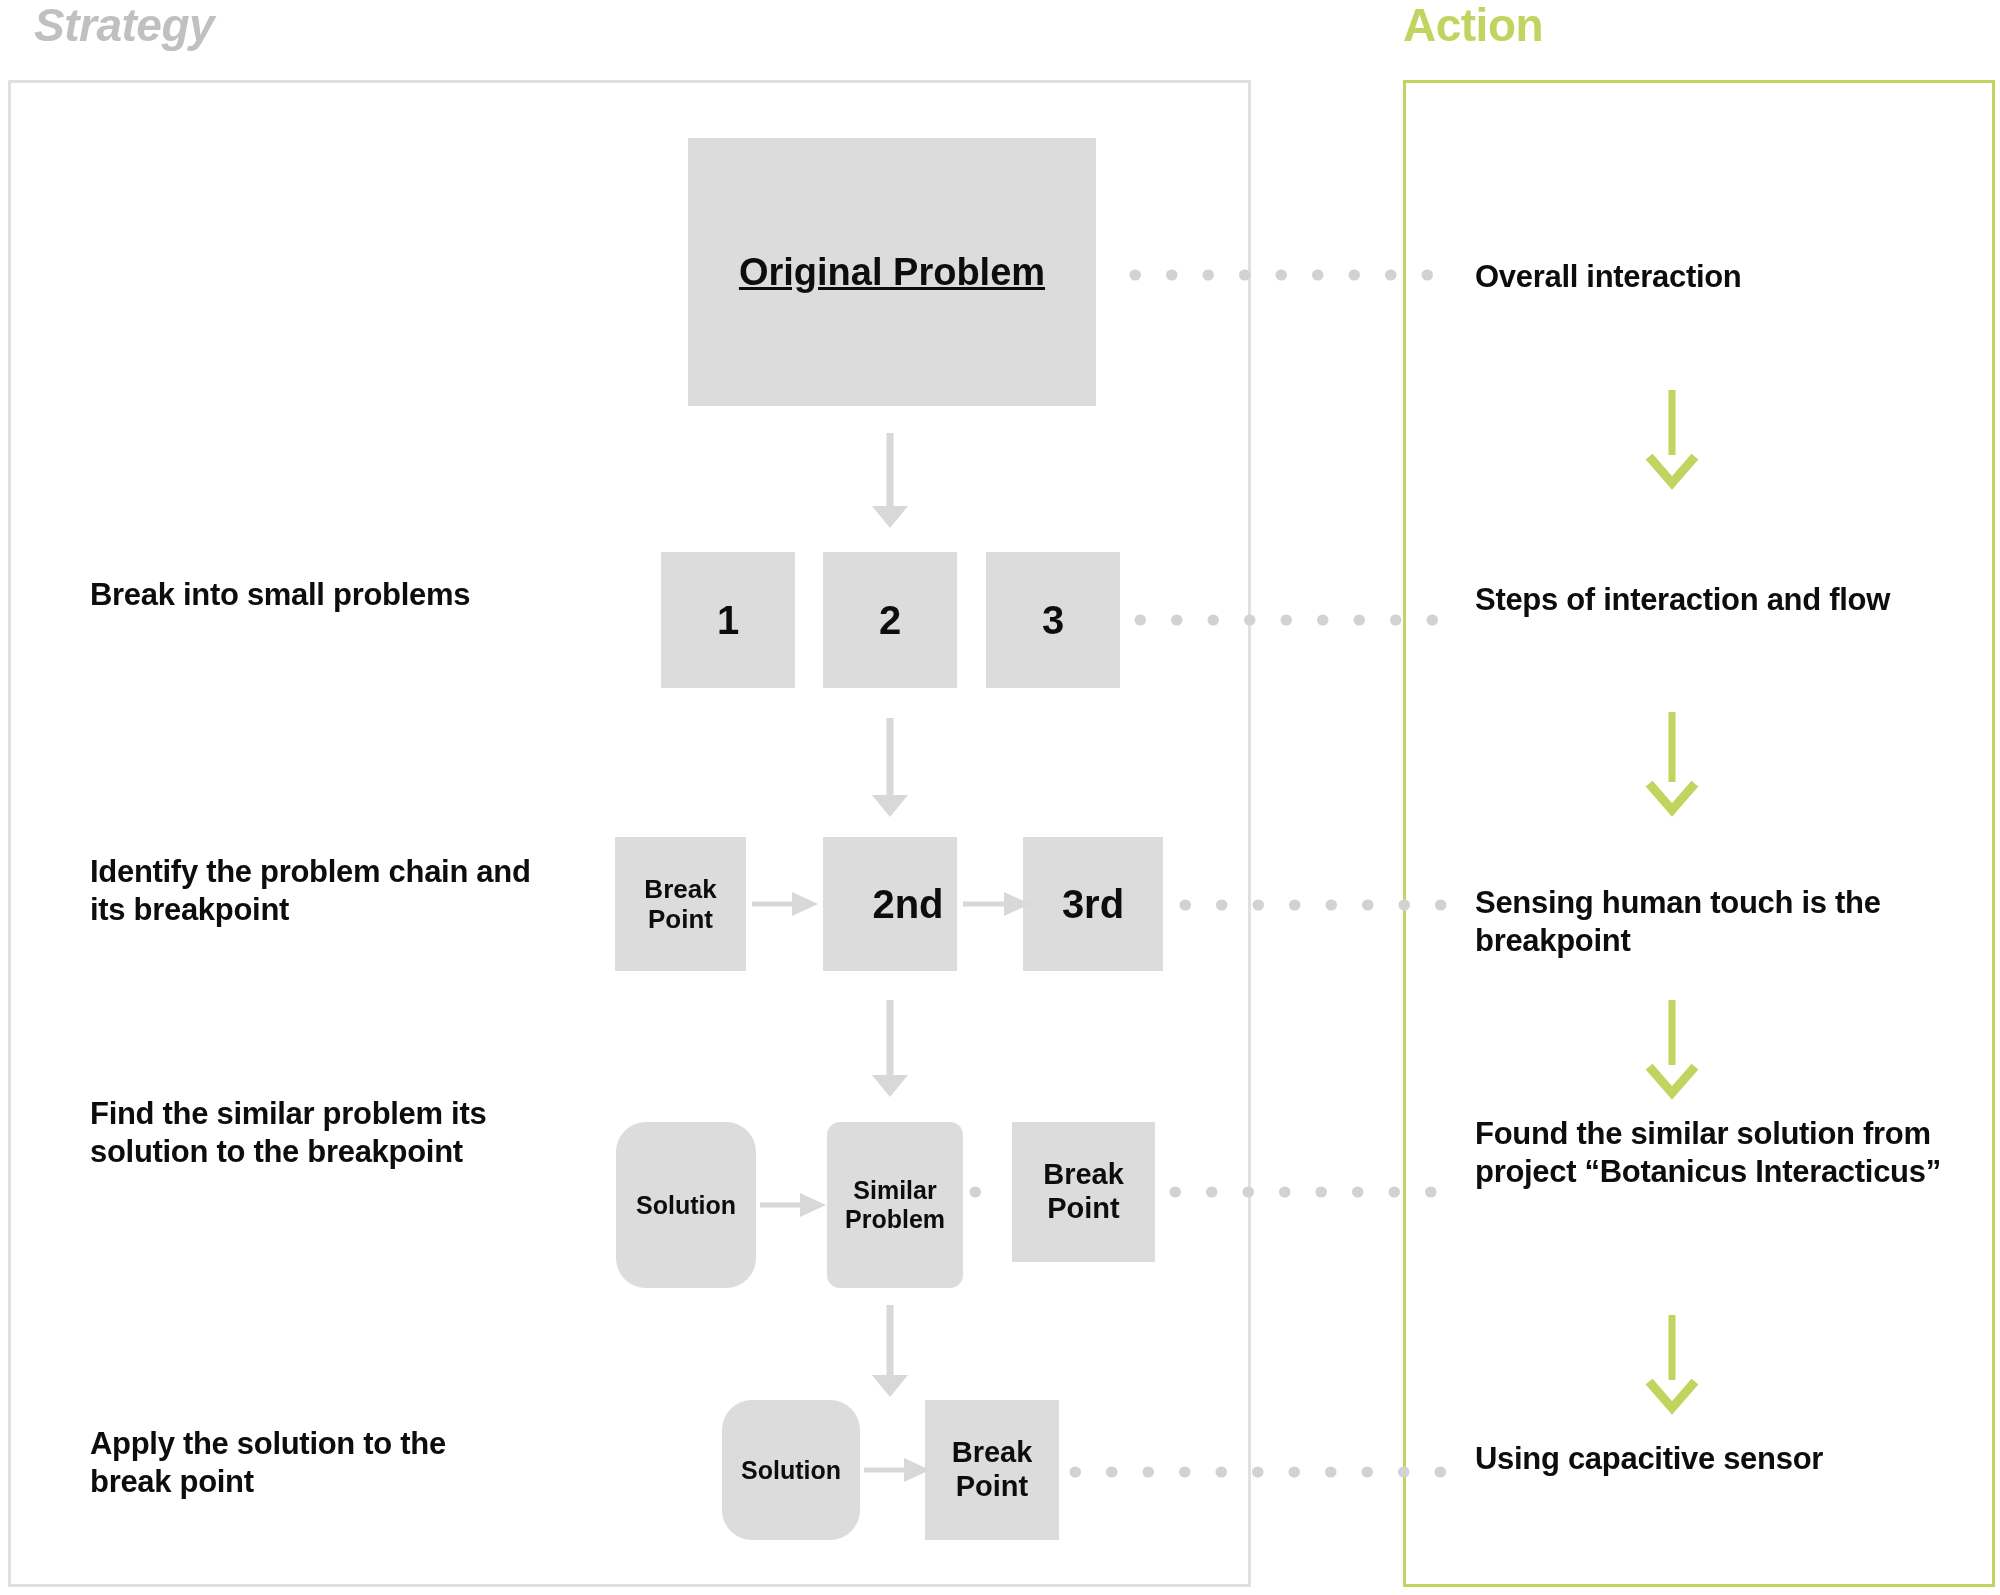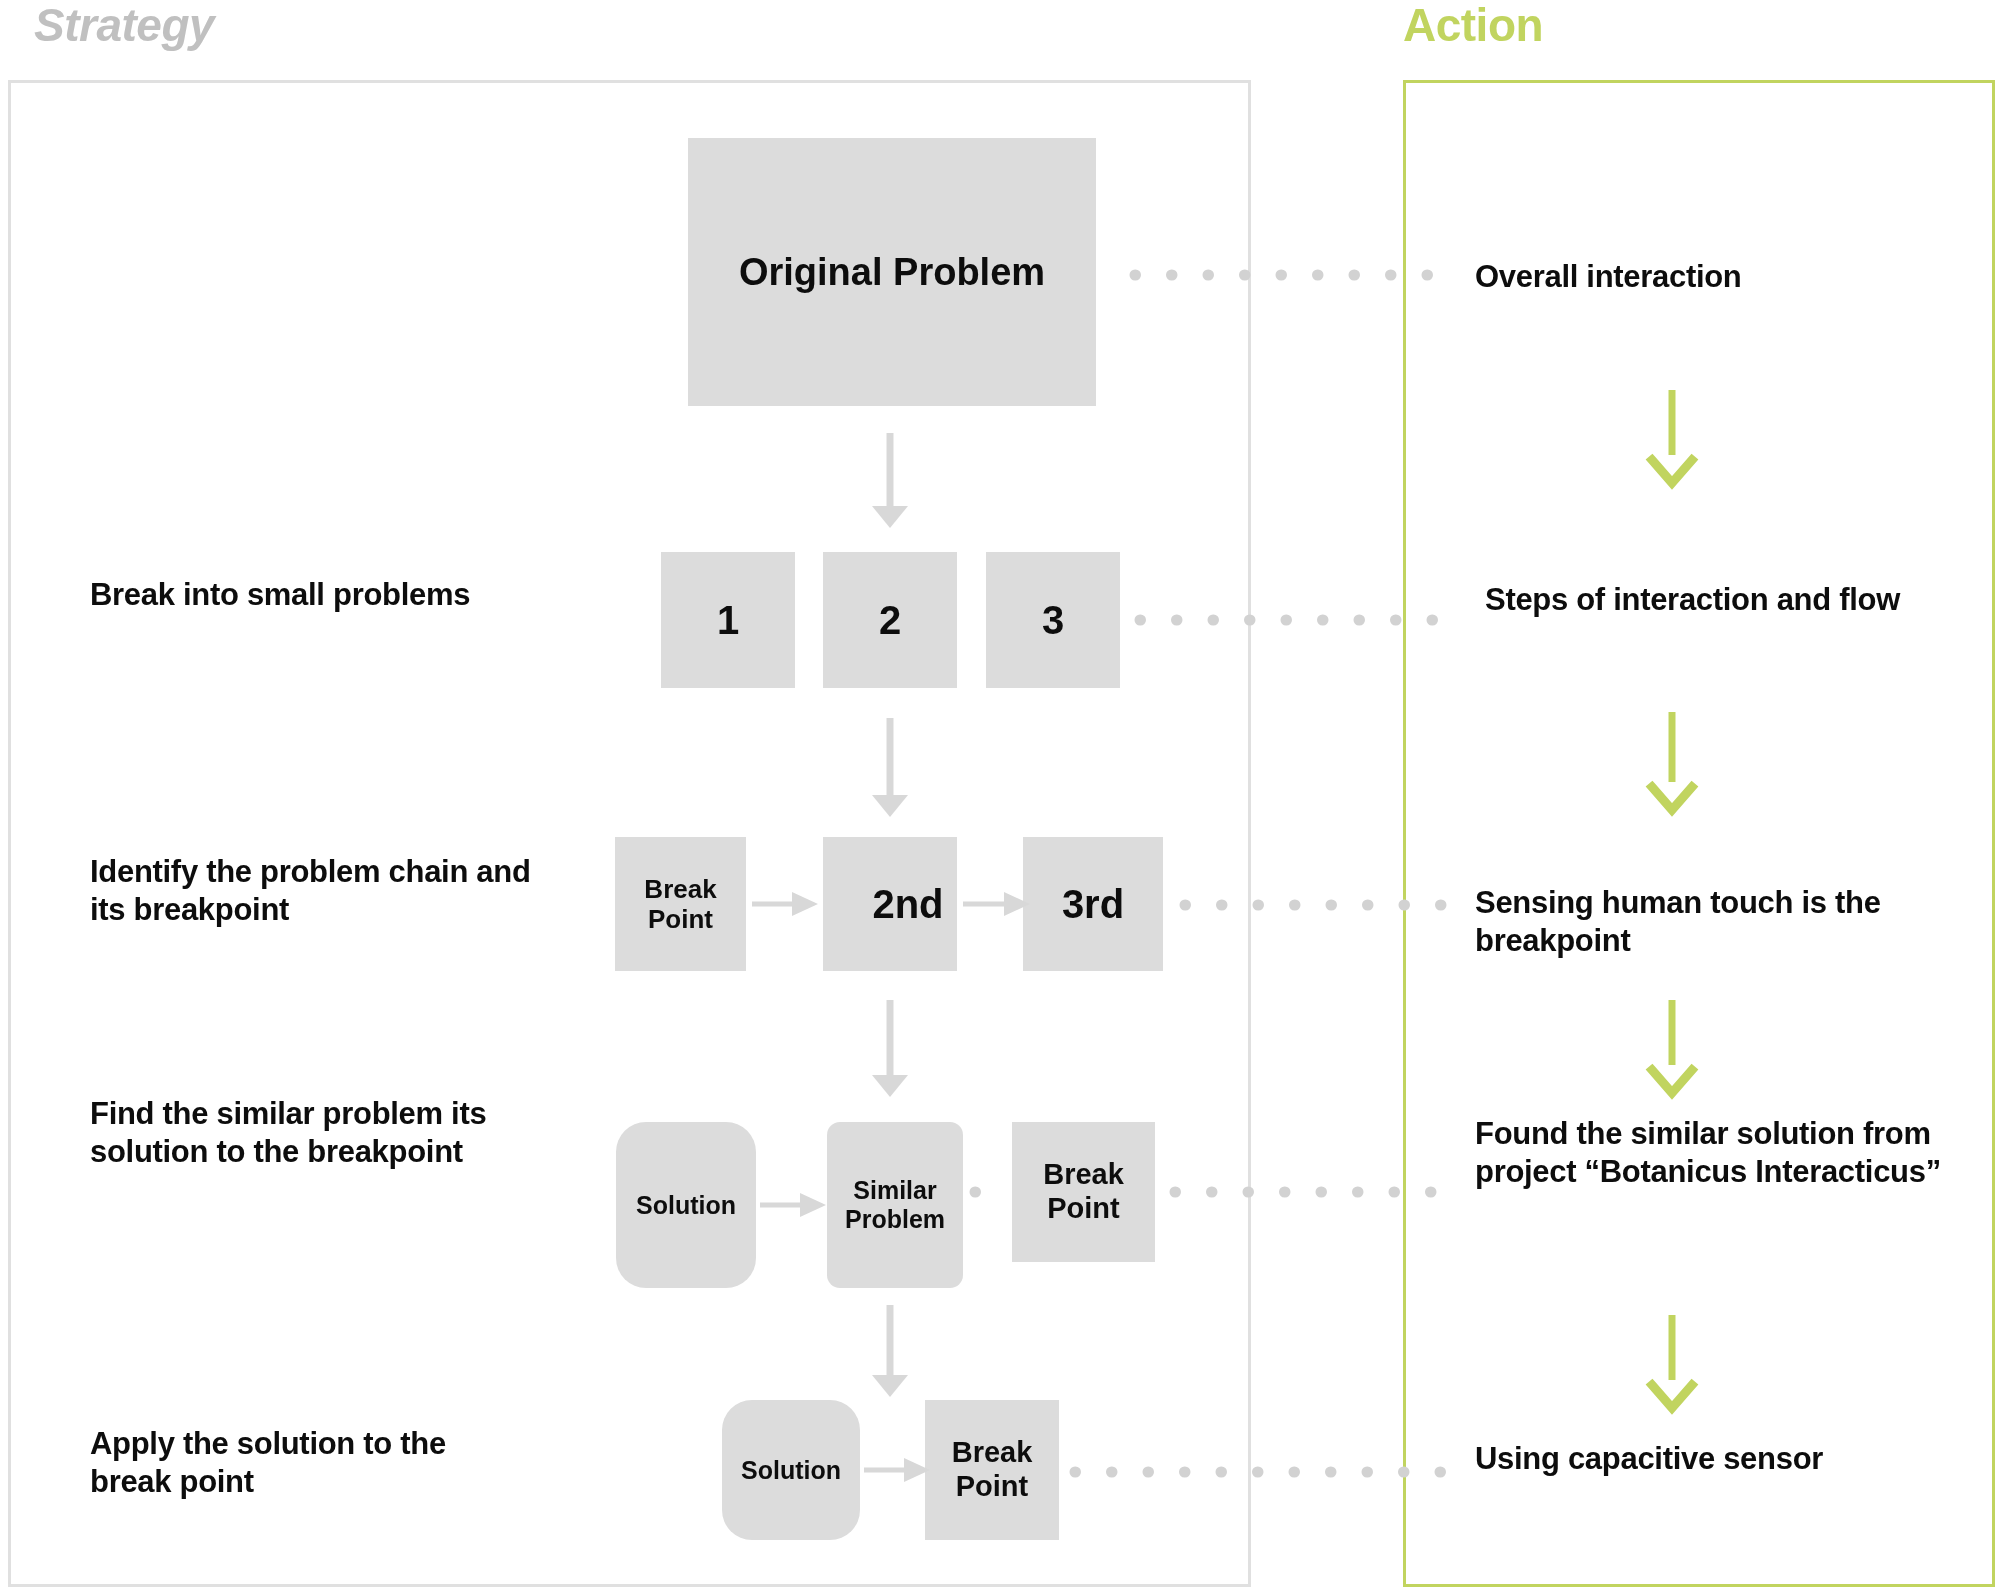--- a/index.html
+++ b/index.html
@@ -78,20 +78,21 @@
     text-align: center;
     color: #0d0d0d;
     font-weight: bold;
     line-height: 1.16;
   }
   .box.rounded { border-radius: 30px; }
 
   #box-original {
     left: 688px; top: 138px; width: 408px; height: 268px;
     font-size: 38px;
+    text-decoration: underline;
   }
   .box-num {
     top: 552px; width: 134px; height: 136px;
     font-size: 40px;
   }
   #box-num-1 { left: 661px; }
   #box-num-2 { left: 823px; }
   #box-num-3 { left: 986px; }
 
   #box-break-1 { left: 615px; top: 837px; width: 131px; height: 134px; font-size: 26px; }
@@ -140,21 +141,21 @@
   <div class="box" id="box-3rd">3rd</div>
 
   <div class="box rounded" id="box-solution-1">Solution</div>
   <div class="box rounded" id="box-similar">Similar Problem</div>
   <div class="box" id="box-break-2">Break Point</div>
 
   <div class="box rounded" id="box-solution-2">Solution</div>
   <div class="box" id="box-break-3">Break Point</div>
 
   <div class="action-label" style="top:258px;">Overall interaction</div>
-  <div class="action-label" style="top:581px;margin-left:10px;">Steps of interaction and flow</div>
+  <div class="action-label" style="top:581px;">Steps of interaction and flow</div>
   <div class="action-label" style="top:884px;">Sensing human touch is the breakpoint</div>
   <div class="action-label" style="top:1115px;">Found the similar solution from project “Botanicus Interacticus”</div>
   <div class="action-label" style="top:1440px;">Using capacitive sensor</div>
 
   <svg id="overlay" viewBox="0 0 2000 1595">
 
     <g stroke="#d8d8d8" fill="none" stroke-width="7">
       <line x1="890" y1="433" x2="890" y2="512"></line>
       <line x1="890" y1="718" x2="890" y2="800"></line>
       <line x1="890" y1="1000" x2="890" y2="1080"></line>

